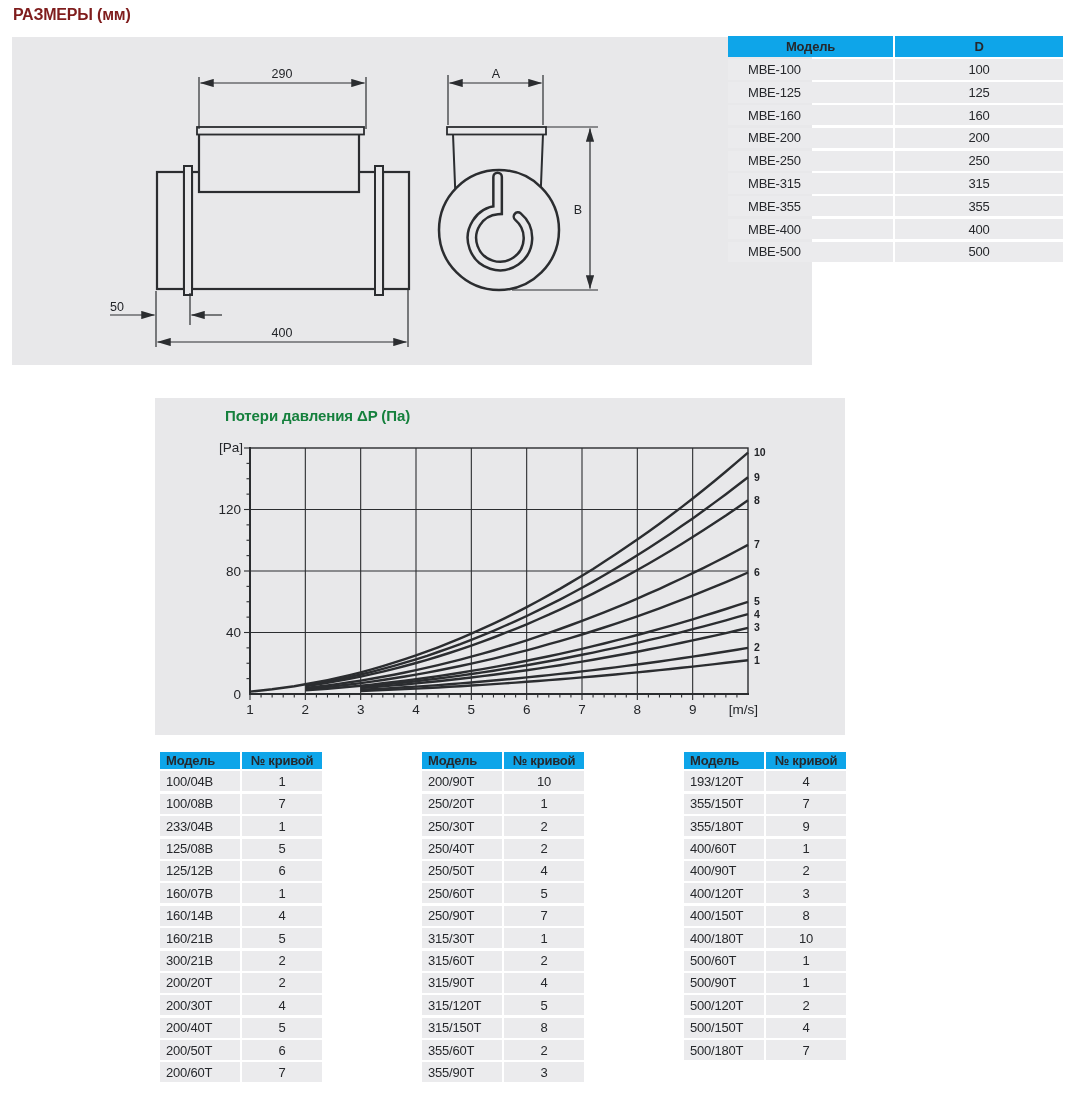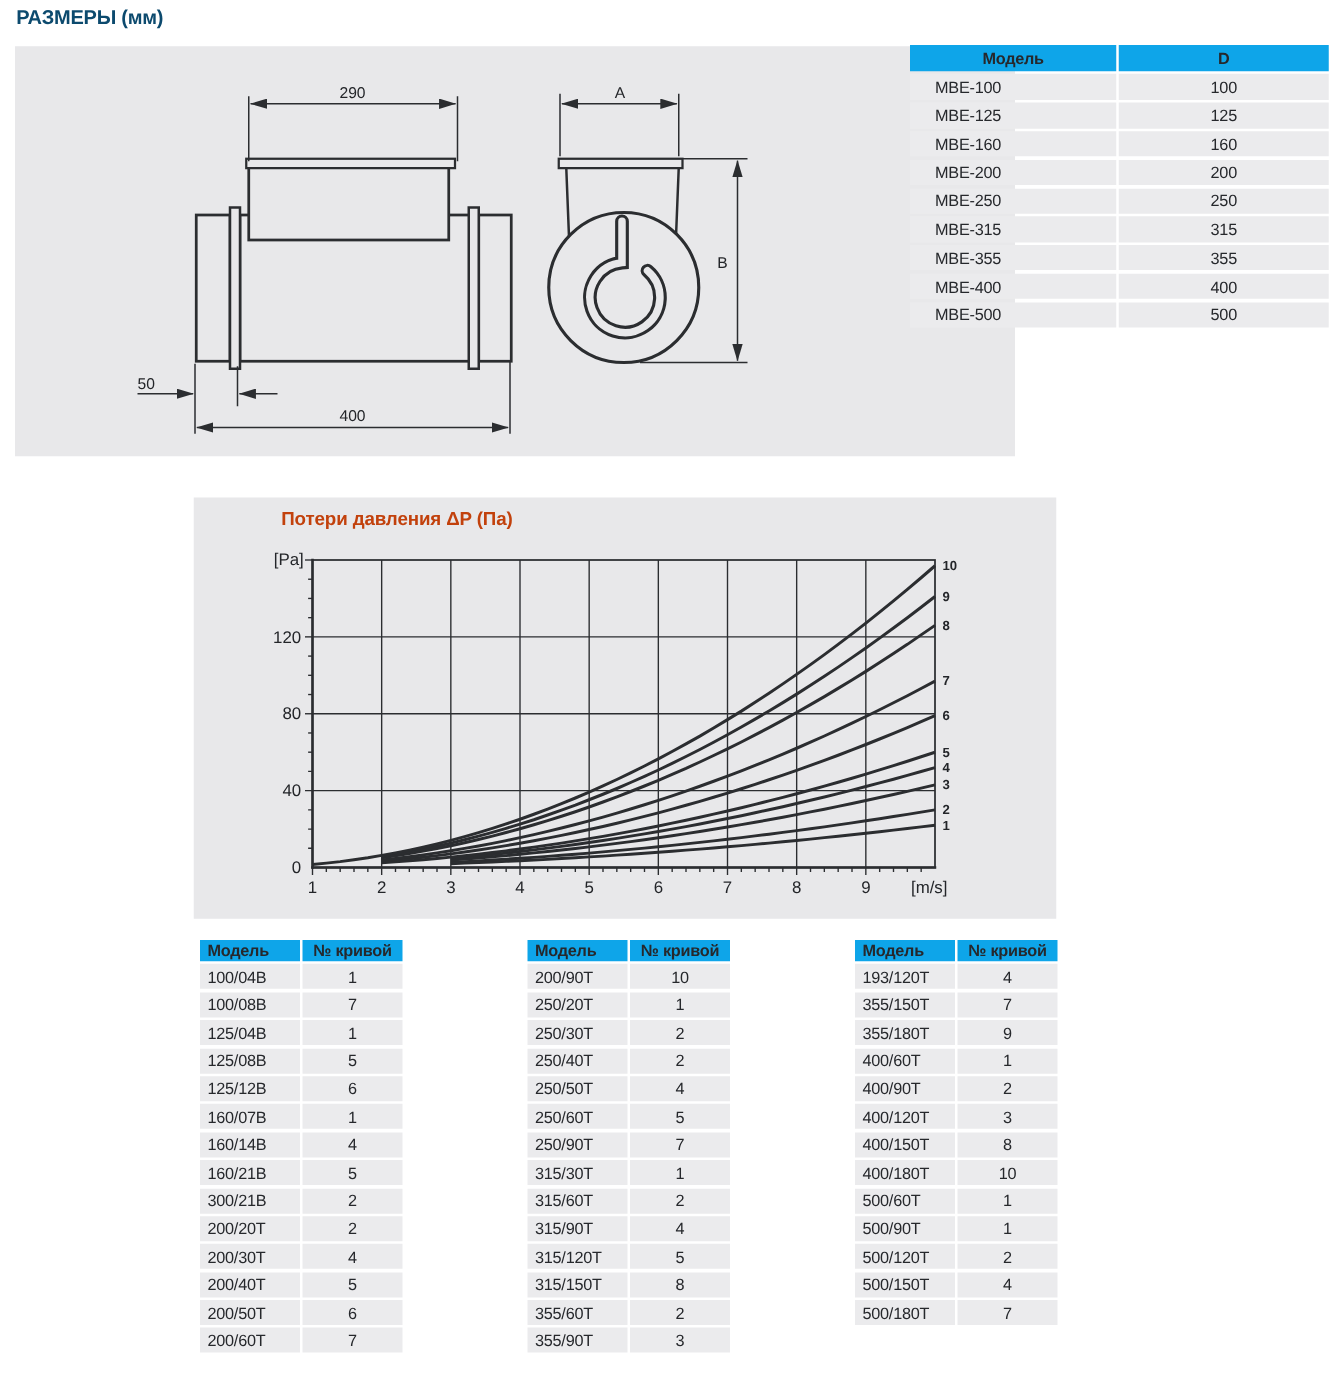--- a/index.html
+++ b/index.html
@@ -3,28 +3,28 @@
 <meta charset="utf-8">
 <style>
   html,body{margin:0;padding:0;background:#ffffff;}
   body{
     width:1075px;height:1112px;position:relative;overflow:hidden;
     font-family:"Liberation Sans","DejaVu Sans",sans-serif;
     color:#232529;-webkit-font-smoothing:antialiased;
   }
   .page-title{
     position:absolute;left:13px;top:6px;
-    font-size:16px;font-weight:800;letter-spacing:-0.2px;color:#0c4a6e;
+    font-size:16px;font-weight:800;letter-spacing:-0.2px;color:#7f1d1d;
   }
   .panel{position:absolute;background:#e8e8ea;}
   .panel-drawing{left:12px;top:37px;width:800px;height:328px;}
   .panel-chart{left:155px;top:398px;width:690px;height:337px;}
   .chart-title{
     position:absolute;left:70px;top:9px;
-    font-size:15px;font-weight:800;letter-spacing:-0.1px;color:#c2410c;
+    font-size:15px;font-weight:800;letter-spacing:-0.1px;color:#15803d;
   }
   
   .tbl{position:absolute;font-size:13px;letter-spacing:-0.2px;}
   .trow{display:grid;column-gap:2px;margin-bottom:2.4px;}
   .tcell{background:#ebebed;display:flex;align-items:center;color:#26282c;}
   .thead .tcell{background:#0ea5e9;font-weight:700;}
   .cell-left{justify-content:flex-start;}
   .cell-center{justify-content:center;}
   
   #dim-table{left:728px;top:36px;width:335px;}
@@ -298,21 +298,21 @@
     </div>
     <div class="trow">
       <div class="tcell cell-left">100/04В</div>
       <div class="tcell cell-center">1</div>
     </div>
     <div class="trow">
       <div class="tcell cell-left">100/08В</div>
       <div class="tcell cell-center">7</div>
     </div>
     <div class="trow">
-      <div class="tcell cell-left">125/04В</div>
+      <div class="tcell cell-left">233/04В</div>
       <div class="tcell cell-center">1</div>
     </div>
     <div class="trow">
       <div class="tcell cell-left">125/08В</div>
       <div class="tcell cell-center">5</div>
     </div>
     <div class="trow">
       <div class="tcell cell-left">125/12В</div>
       <div class="tcell cell-center">6</div>
     </div>

